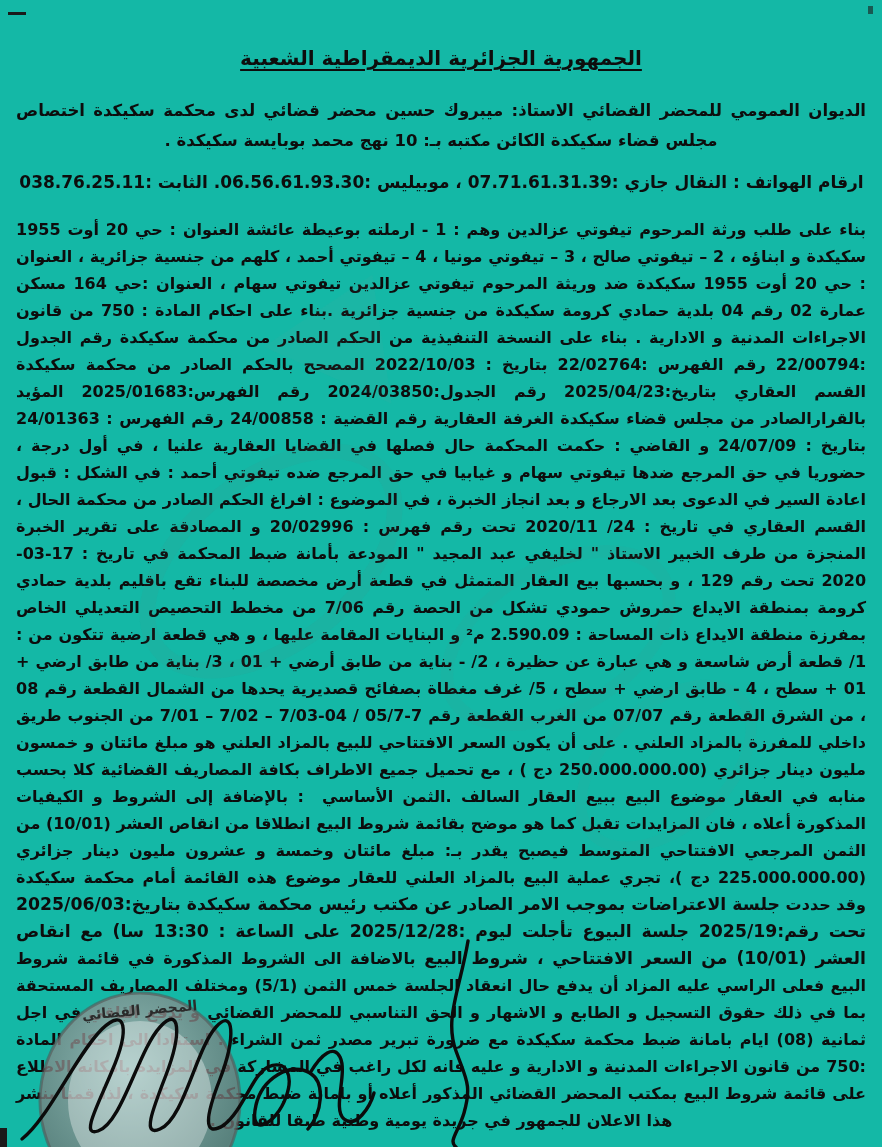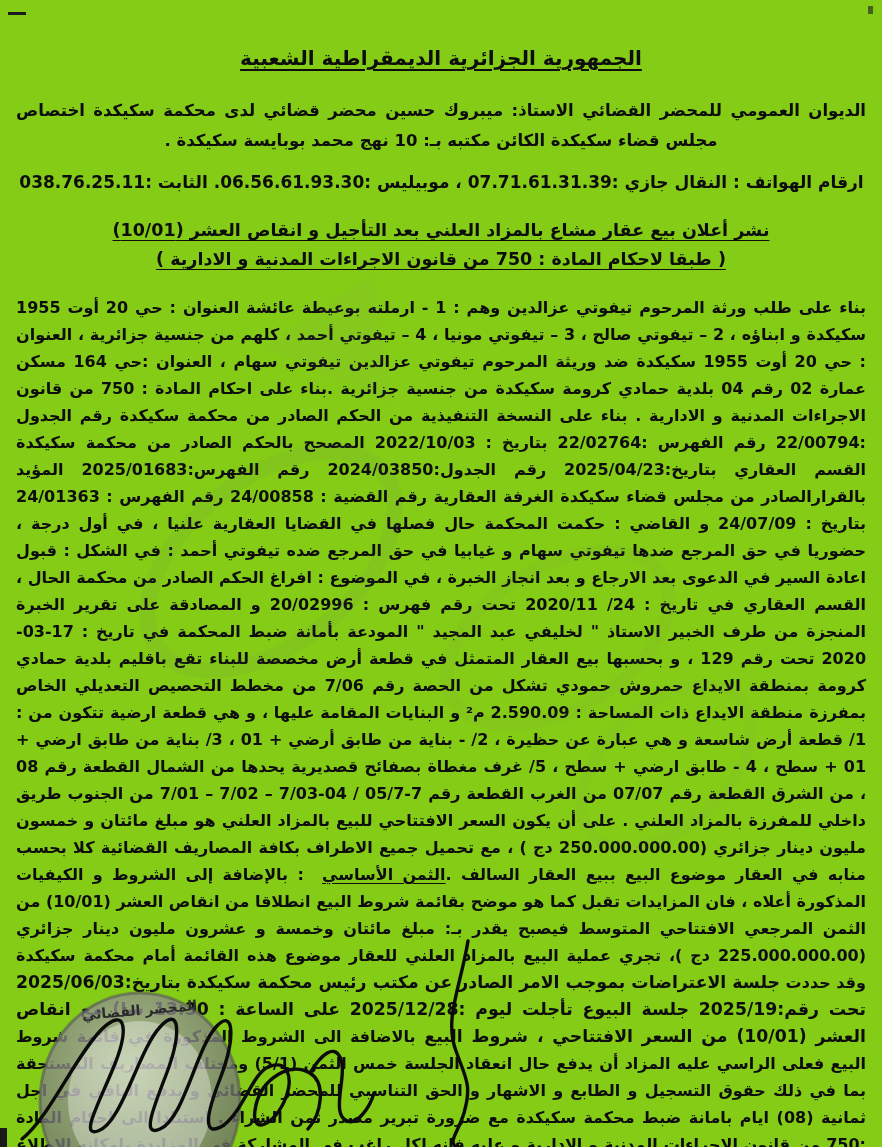--- a/index.html
+++ b/index.html
@@ -1,20 +1,20 @@
 <!DOCTYPE html>
 <html lang="ar" dir="rtl"><head>
 <meta charset="utf-8">
 <style>
   html,body{margin:0;padding:0;background:#e8e8e8;}
   .page{
     position:relative;
     width:882px;height:1147px;
     margin:0 auto;
-    background:#84cc16;
+    background:#14b8a6;
     overflow:hidden;
     font-family:"DejaVu Sans",sans-serif;
     font-weight:bold;
     color:#0d0d0d;
     direction:rtl;
   }
   .inner{padding:46px 16px 0 16px;}
   .doc-title{
     text-align:center;
     font-size:20px;
@@ -46,21 +46,21 @@
     text-underline-offset:4px;
     display:inline-block;
   }
   .body-text{
     font-size:16px;
     line-height:27px;
     text-align:justify;
     text-align-last:center;
     margin:0;
   }
-  .u{text-decoration:underline;text-underline-offset:3px;margin-left:9px;}
+  .u{text-underline-offset:3px;margin-left:9px;}
   .emph{font-size:17.3px;}
   
   .wm{position:absolute;opacity:.07;pointer-events:none;}
   .wm-ellipse1{left:120px;top:470px;width:270px;height:150px;border:16px solid #777;border-radius:50%;transform:rotate(-38deg);}
   .wm-ellipse2{left:430px;top:560px;width:230px;height:130px;border:13px solid #888;border-radius:50%;transform:rotate(-30deg);opacity:.055;}
   .wm-tri{left:280px;top:270px;width:0;height:0;border-left:70px solid transparent;border-right:70px solid transparent;border-bottom:110px solid #999;transform:rotate(24deg);opacity:.06;}
   .wm-swirl{left:560px;top:700px;width:190px;height:110px;border:11px solid #8a8a8a;border-radius:50%;transform:rotate(-42deg);opacity:.05;}
   
   .artifact{position:absolute;background:#1a1a1a;}
   .art-topleft{left:8px;top:12px;width:18px;height:3px;}
@@ -82,24 +82,20 @@
   <div class="wm wm-ellipse2"></div>
   <div class="wm wm-swirl"></div>
 
   <div class="inner">
     <h1 class="doc-title">الجمهورية الجزائرية الديمقراطية الشعبية</h1>
 
     <p class="office">الديوان العمومي للمحضر القضائي الاستاذ: ميبروك حسين محضر قضائي لدى محكمة سكيكدة اختصاص مجلس قضاء سكيكدة  الكائن مكتبه بـ: 10 نهج محمد بوبايسة سكيكدة .</p>
 
     <p class="phones">ارقام الهواتف : النقال جازي :07.71.61.31.39 ، موبيليس :06.56.61.93.30. الثابت :038.76.25.11</p>
 
-    <div class="notice-title">
-      <span>نشر أعلان بيع عقار مشاع بالمزاد العلني  بعد التأجيل و انقاص العشر (10/01)</span><br>
-      <span>( طبقا لاحكام المادة : 750 من قانون الاجراءات المدنية و الادارية )</span>
-    </div>
 
     <p class="body-text"><span>بناء على طلب ورثة المرحوم تيفوتي عزالدين وهم : 1 - ارملته بوعيطة عائشة العنوان : حي 20 أوت 1955 سكيكدة  و ابناؤه ، 2 – تيفوتي صالح ، 3 – تيفوتي مونيا  ، 4 – تيفوتي أحمد ، كلهم من جنسية جزائرية ، العنوان : حي 20 أوت 1955 سكيكدة  ضد وريثة المرحوم تيفوتي عزالدين  تيفوتي سهام ، العنوان :حي 164 مسكن عمارة 02 رقم 04 بلدية حمادي كرومة سكيكدة  من جنسية جزائرية .بناء على احكام المادة : 750 من قانون الاجراءات المدنية و الادارية . بناء على النسخة التنفيذية من الحكم الصادر من محكمة سكيكدة رقم الجدول :22/00794 رقم الفهرس :22/02764 بتاريخ : 2022/10/03 المصحح بالحكم الصادر من محكمة سكيكدة القسم العقاري بتاريخ:2025/04/23 رقم الجدول:2024/03850 رقم الفهرس:2025/01683 المؤيد بالقرارالصادر من مجلس قضاء سكيكدة الغرفة العقارية رقم القضية : 24/00858 رقم الفهرس : 24/01363 بتاريخ : 24/07/09  و القاضي : حكمت المحكمة حال فصلها في القضايا العقارية علنيا ، في أول درجة ، حضوريا في حق المرجع ضدها تيفوتي سهام و غيابيا في حق المرجع ضده تيفوتي أحمد : في الشكل : قبول اعادة السير في الدعوى بعد الارجاع و بعد انجاز الخبرة ، في الموضوع : افراغ الحكم الصادر من محكمة الحال ، القسم العقاري في تاريخ : 24/ 2020/11 تحت رقم فهرس : 20/02996 و المصادقة على تقرير الخبرة المنجزة من طرف الخبير الاستاذ " لخليفي عبد المجيد " المودعة بأمانة ضبط المحكمة في تاريخ : 17-03-2020 تحت رقم 129 ، و بحسبها بيع العقار المتمثل في قطعة أرض مخصصة للبناء تقع باقليم بلدية حمادي كرومة بمنطقة الايداع حمروش حمودي تشكل من الحصة رقم  7/06 من مخطط التحصيص التعديلي الخاص بمفرزة منطقة الايداع ذات المساحة : 2.590.09 م² و البنايات المقامة عليها ، و هي قطعة ارضية تتكون من : 1/ قطعة أرض شاسعة و هي عبارة عن حظيرة ، 2/ - بناية من طابق أرضي + 01 ، 3/ بناية من طابق ارضي + 01 + سطح ، 4 - طابق ارضي + سطح ، 5/ غرف مغطاة بصفائح قصديرية يحدها من الشمال القطعة رقم 08 ، من الشرق القطعة رقم 07/07 من الغرب القطعة رقم 7-05/7 / 04-7/03 – 7/02 – 7/01 من الجنوب طريق داخلي للمفرزة بالمزاد العلني .  على أن يكون السعر الافتتاحي للبيع بالمزاد العلني هو مبلغ مائتان و خمسون مليون دينار جزائري (250.000.000.00 دج ) ، مع تحميل جميع الاطراف بكافة المصاريف القضائية كلا بحسب منابه في العقار موضوع البيع ببيع العقار السالف .</span><span class="u">الثمن الأساسي</span><span> :  بالإضافة إلى الشروط و الكيفيات المذكورة أعلاه ، فان المزايدات تقبل كما هو موضح بقائمة شروط البيع انطلاقا من انقاص العشر (10/01) من  الثمن  المرجعي الافتتاحي المتوسط فيصبح يقدر بـ: مبلغ مائتان وخمسة و عشرون مليون دينار جزائري (225.000.000.00 دج )، تجري عملية البيع بالمزاد العلني للعقار موضوع هذه القائمة أمام محكمة سكيكدة وقد حددت </span><span class="emph">جلسة الاعتراضات بموجب الامر الصادر عن مكتب رئيس محكمة سكيكدة بتاريخ:2025/06/03 تحت رقم:2025/19  جلسة البيوع  تأجلت ليوم :2025/12/28 على الساعة : 13:30 سا) مع انقاص العشر (10/01) من السعر الافتتاحي ، شروط البيع </span><span>بالاضافة الى الشروط المذكورة في قائمة شروط البيع  فعلى الراسي عليه المزاد أن يدفع حال انعقاد الجلسة خمس الثمن (5/1)  ومختلف المصاريف المستحقة بما في ذلك حقوق التسجيل و الطابع و الاشهار و الحق التناسبي للمحضر القضائي  و يدفع الباقي في اجل ثمانية (08) ايام بامانة ضبط محكمة سكيكدة  مع ضرورة تبرير مصدر ثمن الشراء  . استنادا الى احكام المادة :750 من قانون الاجراءات المدنية و الادارية و عليه فانه لكل راغب في المشاركة في المزايدة بامكانه الاطلاع على قائمة شروط البيع بمكتب المحضر القضائي المذكور أعلاه أو بامانة ضبط محكمة سكيكدة ، لذا قمنا بنشر هذا الاعلان للجمهور  في جريدة يومية وطنية طبقا للقانون .</span></p>
   </div>
 
   <div class="sig-wrap">
     <svg width="490" height="214" viewBox="0 0 490 214" xmlns="http://www.w3.org/2000/svg">
       <defs>
         <radialGradient id="stampGrad" cx="45%" cy="35%" r="75%">
           <stop offset="0%" stop-color="#b9b9b9"></stop>
           <stop offset="45%" stop-color="#8f8f8f"></stop>

